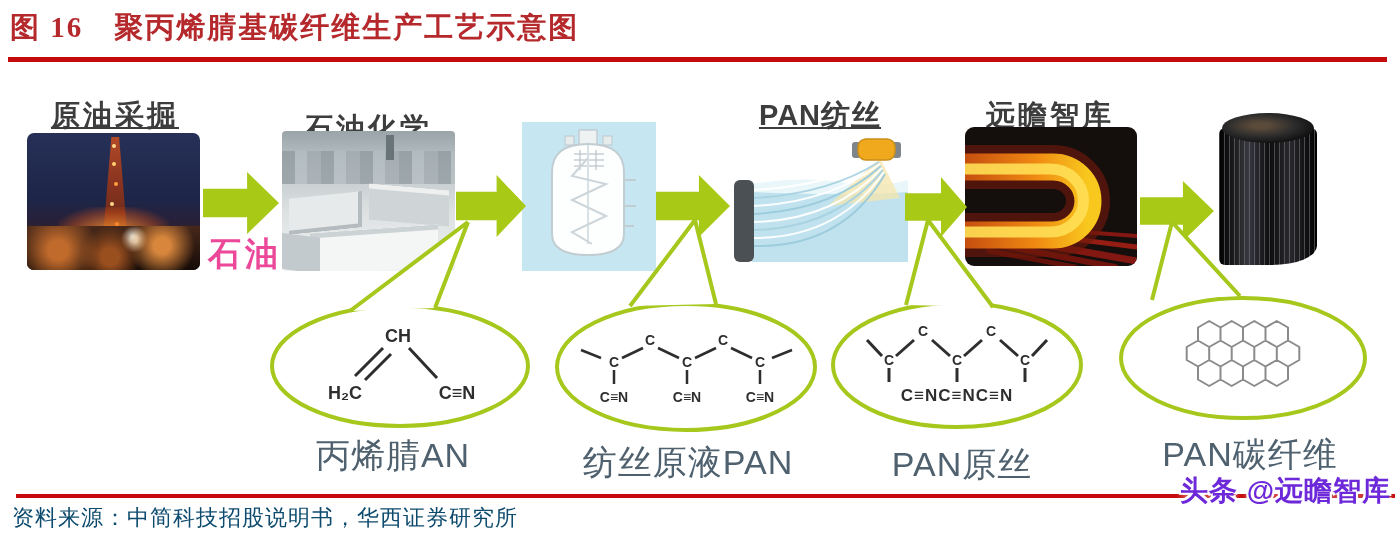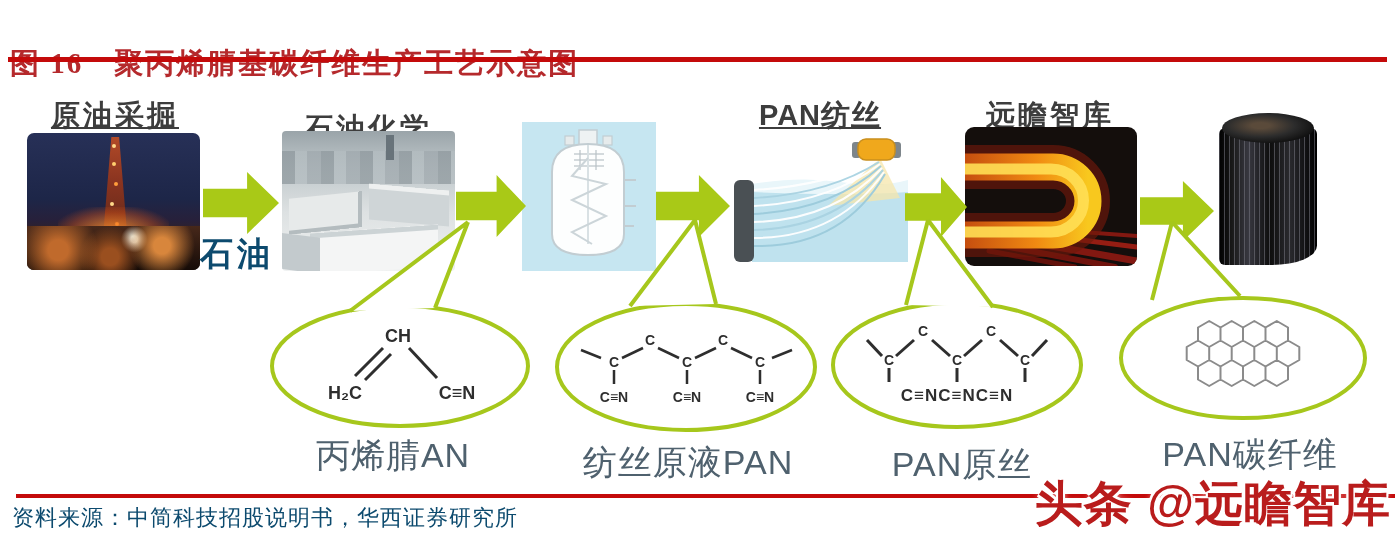--- a/index.html
+++ b/index.html
@@ -1,34 +1,34 @@
 <!DOCTYPE html>
 <html><head>
 <meta charset="utf-8">
 <style>
   html,body{margin:0;padding:0;background:#ffffff;}
   .canvas{position:relative;width:1395px;height:535px;background:#fff;overflow:hidden;
           font-family:"Liberation Sans","DejaVu Sans",sans-serif;}
   .abs{position:absolute;}
   .title{left:10px;top:8px;font-family:"Liberation Serif","DejaVu Serif",serif;
-         font-size:29px;font-weight:bold;color:#b5292c;letter-spacing:2px;white-space:nowrap;margin-top:36px;}
+         font-size:29px;font-weight:bold;color:#b5292c;letter-spacing:2px;white-space:nowrap;}
   .rule{background:#c40a0a;}
   .rule-top{left:8px;right:8px;top:57px;height:5px;}
   .rule-bottom{left:16px;right:0;top:494px;height:4px;}
   .stage-label{font-size:29px;font-weight:600;color:#3d3d3d;text-align:center;
                letter-spacing:3px;white-space:nowrap;width:170px;text-decoration:underline;}
   .arrow{background:#a9c917;
          clip-path:polygon(0 27%,58% 27%,58% 0,100% 50%,58% 100%,58% 73%,0 73%);}
-  .oil-label{font-size:33px;font-weight:bold;color:#0c4a6e;letter-spacing:4px;}
+  .oil-label{font-size:33px;font-weight:bold;color:#ec4899;letter-spacing:4px;margin-left:8px;}
   .photo{border-radius:7px;overflow:hidden;}
   .bubble-label{font-size:34px;color:#4f616e;text-align:center;letter-spacing:1px;
                 width:320px;white-space:nowrap;}
   .source{left:12px;top:503px;font-family:"Liberation Serif","DejaVu Serif",serif;
           font-size:22px;color:#0c4a6e;letter-spacing:1px;}
-  .watermark{right:4px;top:472px;font-size:48px;font-weight:bold;color:#b91c1c;
+  .watermark{right:4px;top:472px;font-size:28px;font-weight:bold;color:#6d28d9;
              letter-spacing:1px;z-index:6;
              text-shadow:-2px -2px 0 #fff,2px -2px 0 #fff,-2px 2px 0 #fff,2px 2px 0 #fff,0 0 7px #fff;}
   
   .rig-bg{background:linear-gradient(180deg,#273057 0%,#1d2648 48%,#27203a 64%,#3a2317 78%,#1c110b 100%);}
   .derrick{position:absolute;left:44%;top:3%;width:14%;height:72%;
            background:linear-gradient(180deg,#b24a28,#8a3420 45%,#5f2818);
            clip-path:polygon(34% 0,66% 0,100% 100%,0 100%);}
   .derrick-lights{position:absolute;left:49%;top:8%;width:4px;height:4px;border-radius:50%;background:#ffd98a;
            box-shadow:0 18px 0 #ffcf6e,2px 38px 0 #ff9d3c,-2px 58px 0 #ffd98a,3px 78px 1px #ff8c2e;}
   .rig-glow{position:absolute;left:18%;bottom:16%;width:64%;height:30%;

